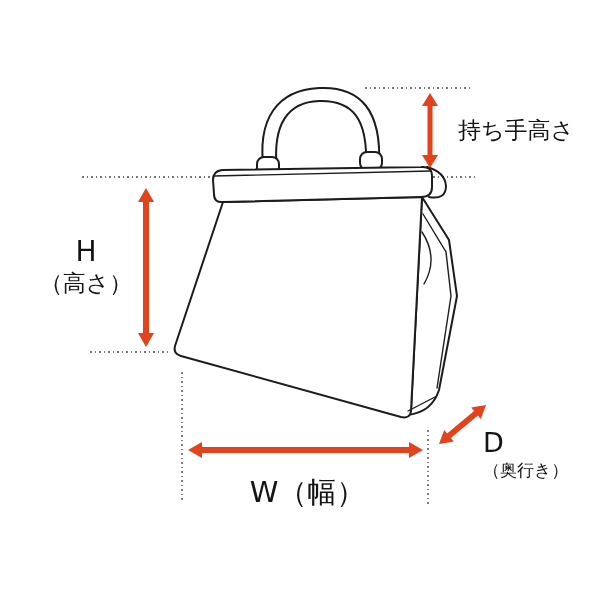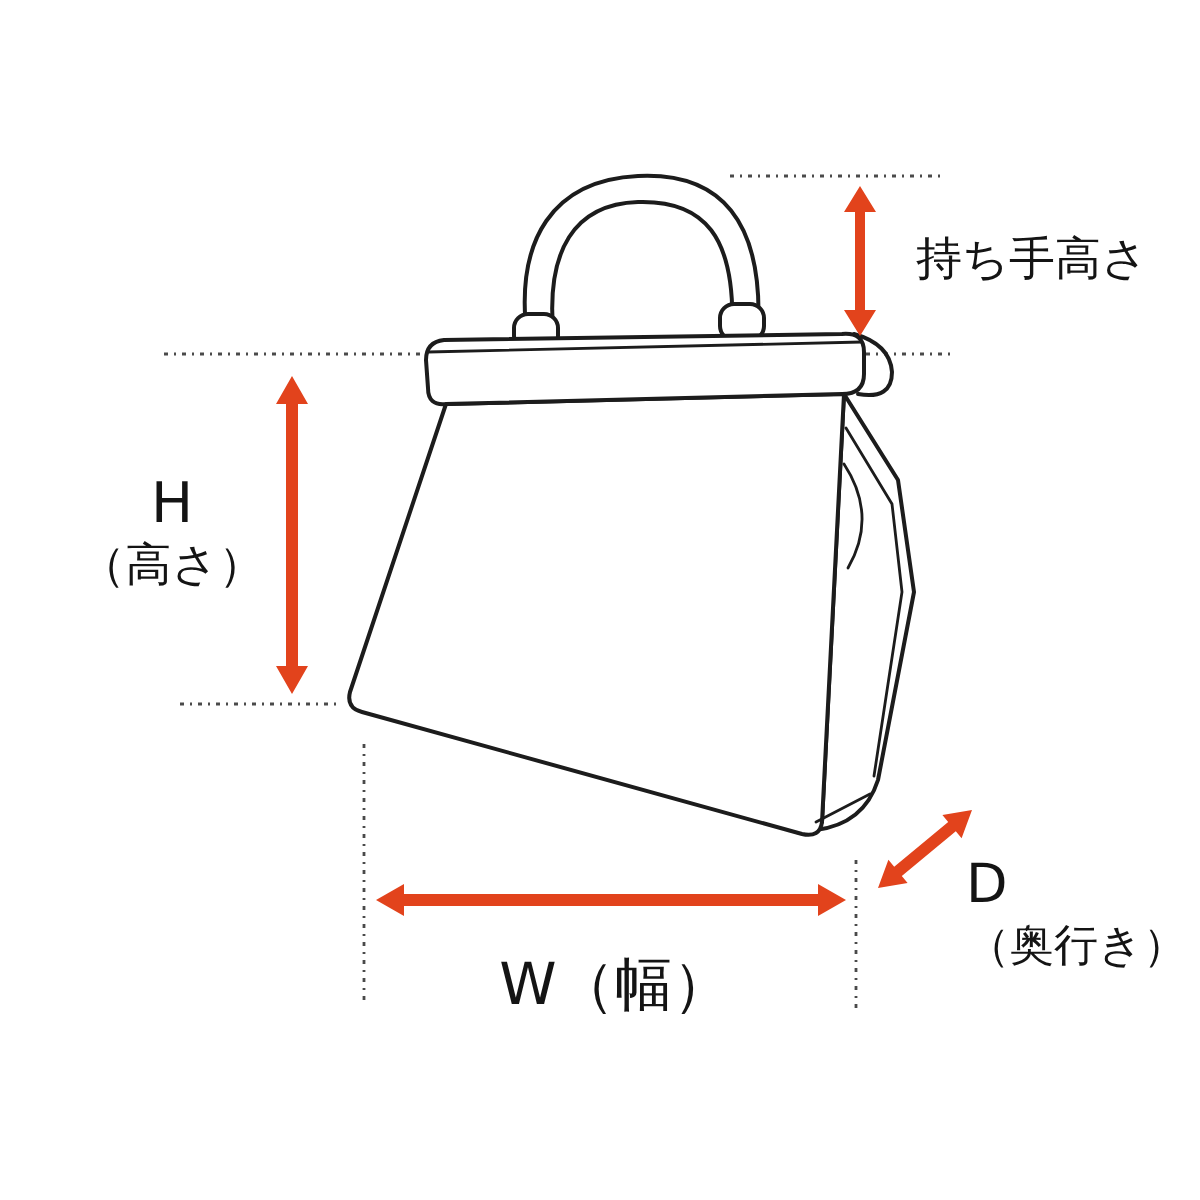--- a/index.html
+++ b/index.html
@@ -22,21 +22,21 @@
 
   
   .label { position: absolute; color: #141414; white-space: nowrap; line-height: 1.25; }
   .label-handle-height { left: 438px; top: 116px; font-size: 23px; }
   .label-height { left: 10px; top: 234px; width: 112px; text-align: center; }
   .label-height .letter { font-size: 28px; }
   .label-height .sub    { font-size: 23px; }
   .label-width { left: 205px; top: 474px; width: 165px; text-align: center; font-size: 29px; }
   .label-depth { left: 463px; top: 426px; }
   .label-depth .letter { font-size: 27px; }
-  .label-depth .sub    { font-size: 22px; }
+  .label-depth .sub    { font-size: 17px; }
 </style>
 </head>
 <body>
 
 <div class="stage">
 
   <svg width="600" height="600" viewBox="0 0 600 600">
 
     <g>
       <line class="guide" x1="345" y1="88" x2="452" y2="88"></line>

